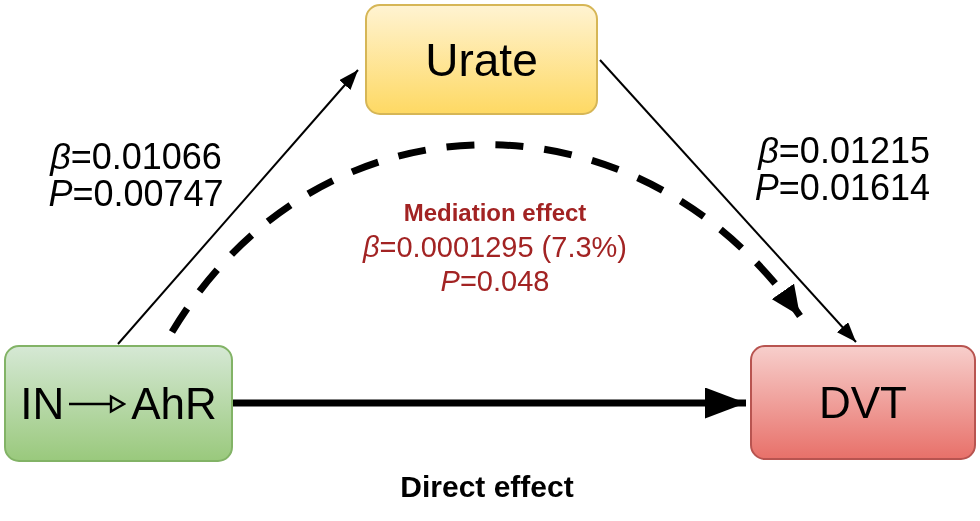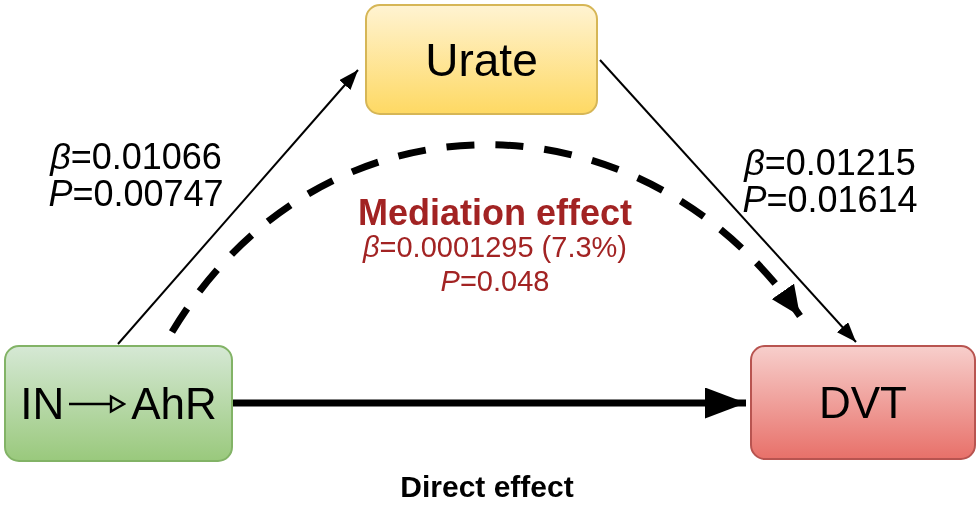--- a/index.html
+++ b/index.html
@@ -90,38 +90,38 @@
   }
   .stat {
     position: absolute;
     width: 200px;
     font-size: 36px;
     line-height: 37px;
     text-align: center;
     white-space: nowrap;
   }
   #stat-a { left: 36px;  top: 138px; }
-  #stat-b { left: 730px; top: 144px; }
+  #stat-b { left: 730px; top: 132px; text-align: right; }
   .sym {
     font-style: italic;
   }
   .mediation {
     position: absolute;
     left: 318px;
     top: 196px;
     width: 354px;
     text-align: center;
     color: #a22323;
     font-size: 29px;
     line-height: 34px;
     white-space: nowrap;
   }
   .mediation .title {
     font-weight: bold;
-    font-size: 36px;
+    font-size: 24px;
   }
   .direct {
     position: absolute;
     left: 282px;
     top: 429px;
     width: 410px;
     text-align: center;
     font-size: 29px;
     line-height: 35px;
     white-space: nowrap;

